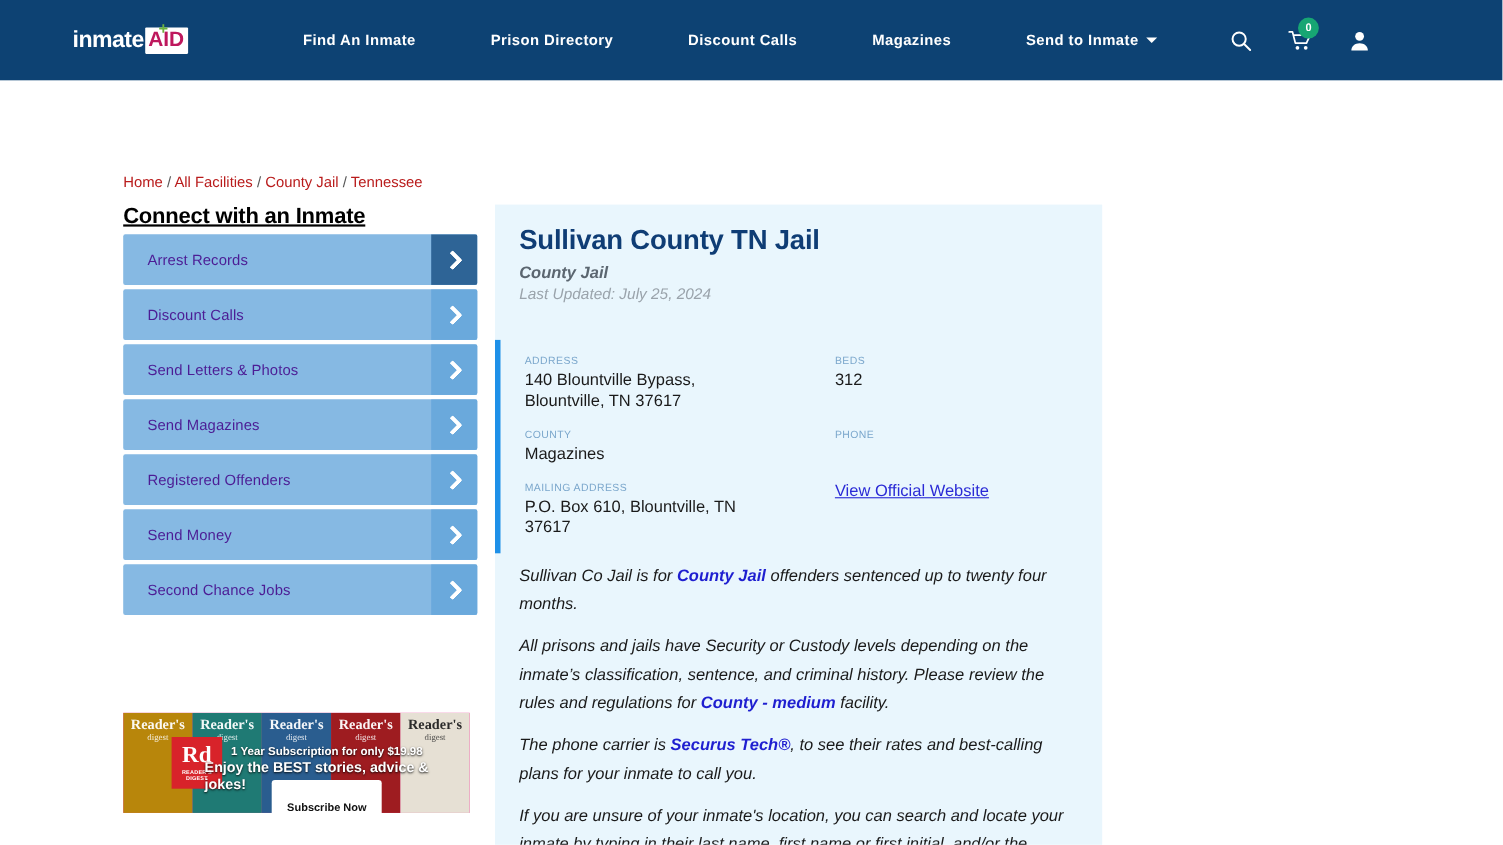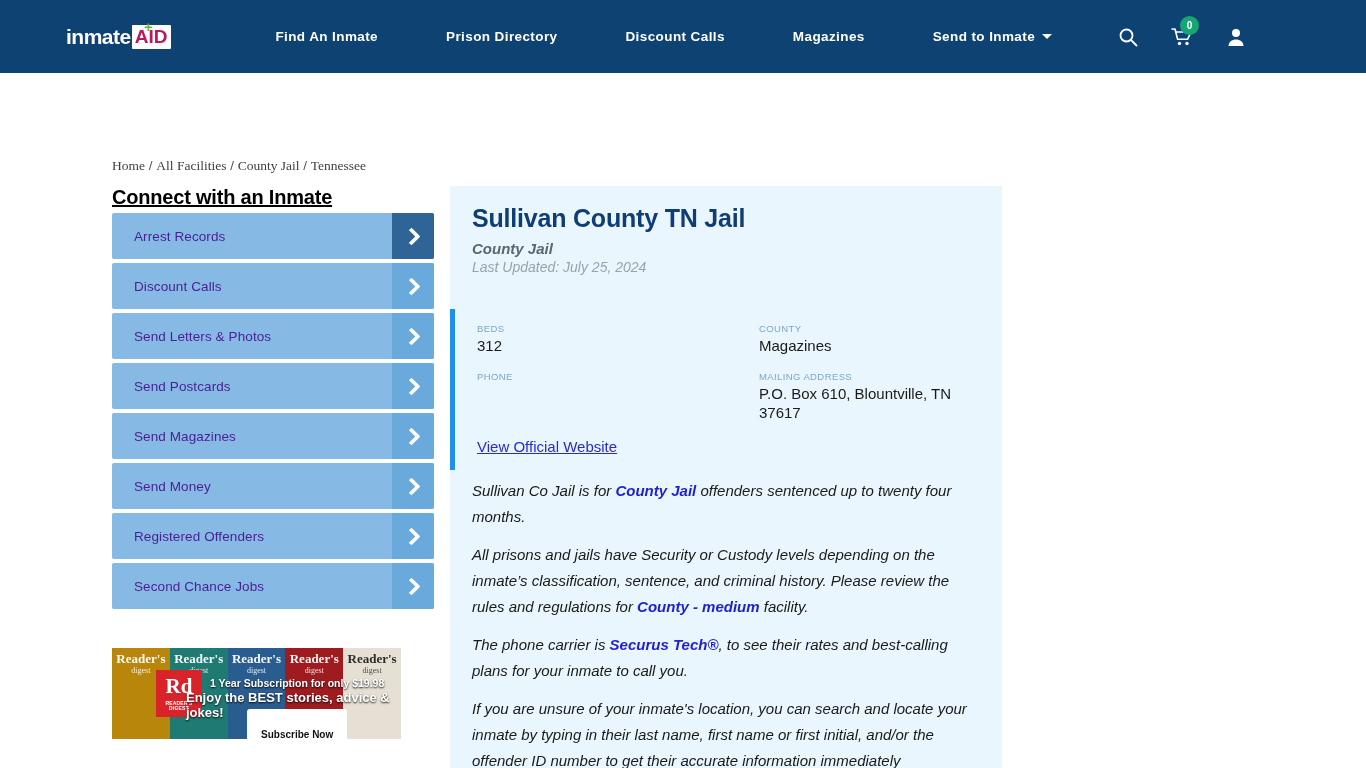--- a/index.html
+++ b/index.html
@@ -96,23 +96,22 @@
   
   .page { position: relative; width: 1366px; }
 
   .breadcrumb {
     position: absolute;
     left: 112px; top: 85px;
     font-size: 13.5px;
     color: #333333;
   }
   .breadcrumb a {
-    color: #404040;
+    color: #b91c1c;
     text-decoration: none;
-    font-family: Liberation Serif, serif;
   }
   .breadcrumb .sep { color: #555; }
 
   
   .sidebar {
     position: absolute;
     left: 112px; top: 113px;
     width: 322px;
   }
   .sidebar-title {
@@ -154,21 +153,21 @@
     border-right: 4px solid #ffffff;
     transform: rotate(45deg);
     margin-left: -4px;
     border-radius: 2px;
   }
 
   
   .ad {
     position: absolute;
     left: 112px; top: 575px;
-    width: 289px; height: 91px;
+    width: 315px; height: 91px;
     background: #ec4899;
     overflow: hidden;
     cursor: pointer;
     text-decoration: underline;
   }
   .ad-covers { position: absolute; inset: 0; display: flex; }
   .ad-cover { flex: 1; position: relative; overflow: hidden; }
   .ad-cover .rdtop {
     position: absolute; top: 3px; left: 0; right: 0;
     text-align: center; color: #ffffff;
@@ -354,39 +353,33 @@
           <i class="chev"></i>
         </span>
     </div>
     <div class="side-btn">
       <span class="side-btn-label">Send Letters &amp; Photos</span>
       <span class="side-btn-arrow">
           <i class="chev"></i>
         </span>
     </div>
     <div class="side-btn">
-      <span class="side-btn-label">Send Postcards</span>
-      <span class="side-btn-arrow">
-          <i class="chev"></i>
-        </span>
-    </div>
-    <div class="side-btn">
       <span class="side-btn-label">Send Magazines</span>
       <span class="side-btn-arrow">
           <i class="chev"></i>
         </span>
     </div>
     <div class="side-btn">
+      <span class="side-btn-label">Registered Offenders</span>
+      <span class="side-btn-arrow">
+          <i class="chev"></i>
+        </span>
+    </div>
+    <div class="side-btn">
       <span class="side-btn-label">Send Money</span>
-      <span class="side-btn-arrow">
-          <i class="chev"></i>
-        </span>
-    </div>
-    <div class="side-btn">
-      <span class="side-btn-label">Registered Offenders</span>
       <span class="side-btn-arrow">
           <i class="chev"></i>
         </span>
     </div>
     <div class="side-btn">
       <span class="side-btn-label">Second Chance Jobs</span>
       <span class="side-btn-arrow">
           <i class="chev"></i>
         </span>
     </div>
@@ -427,20 +420,24 @@
   <div class="panel">
     <div class="panel-head">
       <div class="facility-title">Sullivan County TN Jail</div>
       <div class="facility-type">County Jail</div>
       <div class="facility-updated">Last Updated: July 25, 2024</div>
     </div>
 
     <div class="infobox">
       <div class="info-grid">
         <div>
+          <div class="info-label">ADDRESS</div>
+          <div class="info-value" style="max-width:180px">140 Blountville Bypass, Blountville, TN 37617</div>
+        </div>
+        <div>
           <div class="info-label">BEDS</div>
           <div class="info-value">312</div>
         </div>
 
         <div>
           <div class="info-label">COUNTY</div>
           <div class="info-value">Magazines</div>
         </div>
         <div>
           <div class="info-label">PHONE</div>

